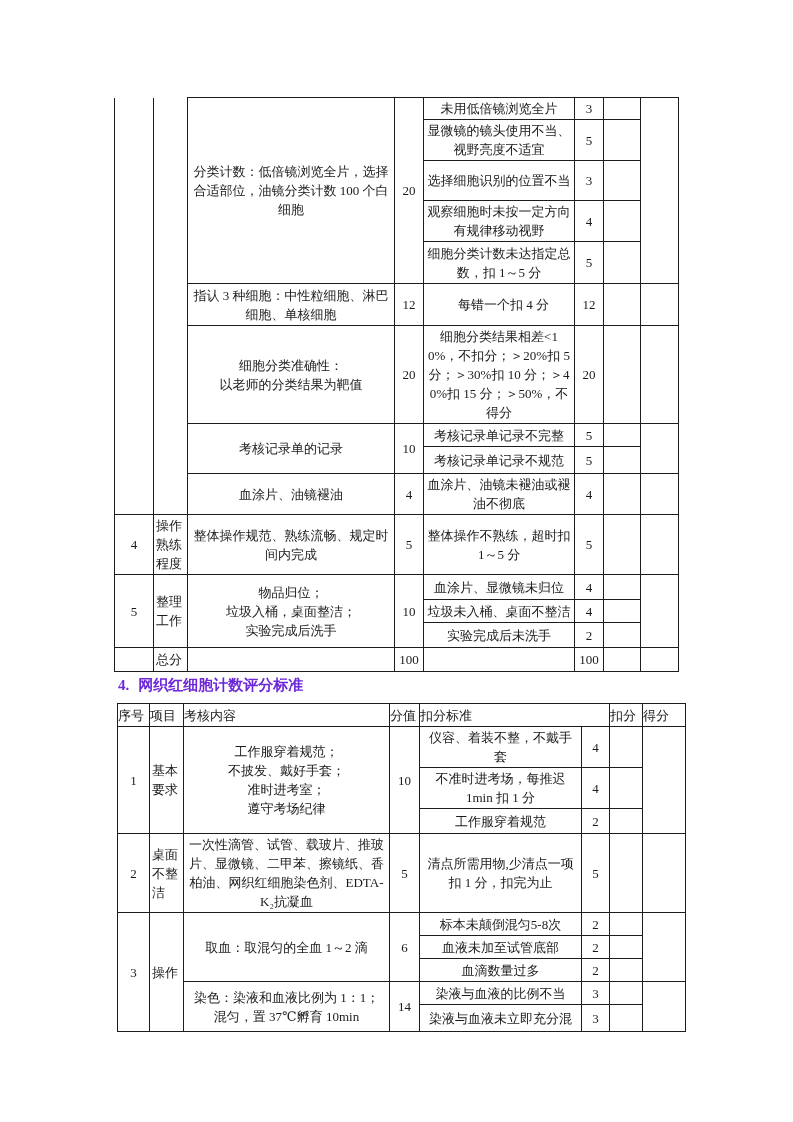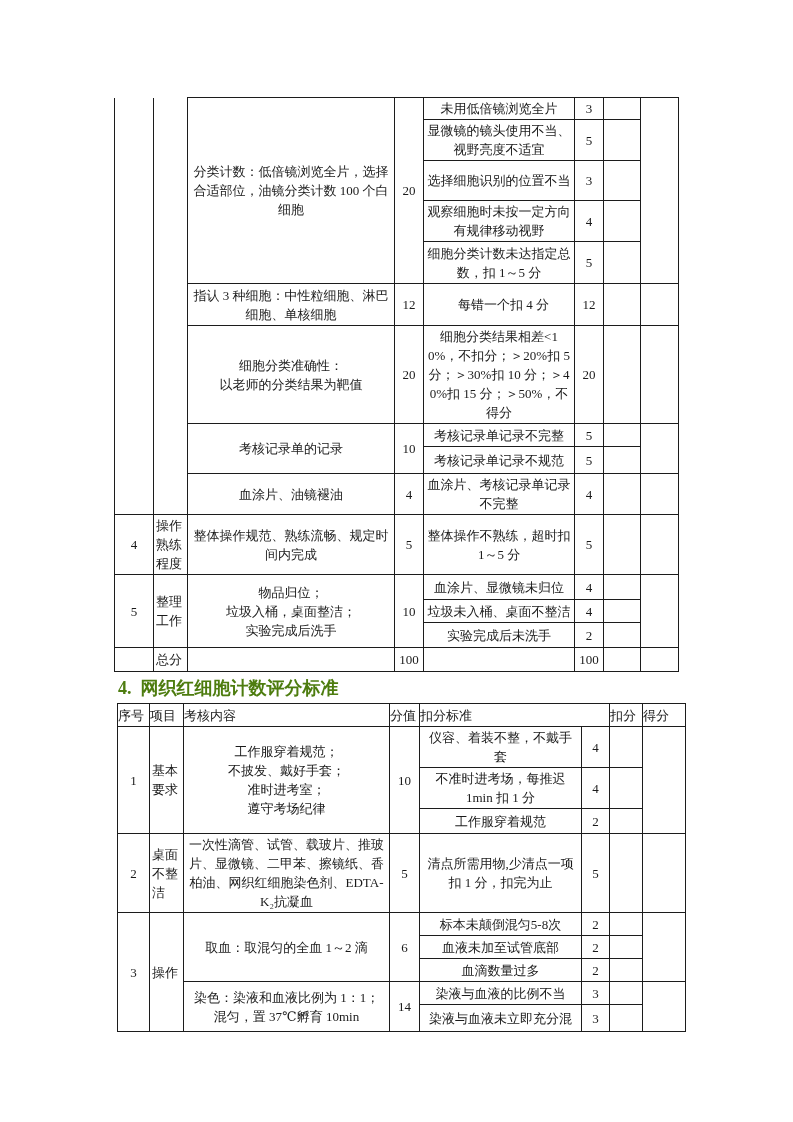--- a/index.html
+++ b/index.html
@@ -16,22 +16,22 @@
   th{text-align:left;padding:1px 0;}
   .num{text-align:center;padding:1px 0;}
   .item{text-align:left;padding:1px 2px;}
   .ded{text-align:center;}
   .pre{white-space:pre-line;}
   .no-top{border-top:none;}
   .ind{padding-left:12px;}
   #t1{position:absolute;left:114px;top:97px;}
   #t2{position:absolute;left:117px;top:703px;}
   #sec-title{
-    position:absolute;left:118px;top:676px;font-size:18px;font-weight:bold;
-    color:#4d7c0f;
+    position:absolute;left:118px;top:676px;font-size:15px;font-weight:bold;
+    color:#6d28d9;
   }
   #sec-title .sp{margin-right:9px;}
 </style>
 </head>
 <body>
 
 <table id="t1">
   <colgroup>
     <col style="width:39px">
       <col style="width:34px">
@@ -99,21 +99,21 @@
     <td rowspan="2"></td>
   </tr>
   <tr style="height:27px">
     <td class="ded">考核记录单记录不规范</td>
     <td class="num">5</td>
     <td></td>
   </tr>
   <tr style="height:38px">
     <td class="ded">血涂片、油镜褪油</td>
     <td class="num">4</td>
-    <td class="ded">血涂片、考核记录单记录不完整</td>
+    <td class="ded">血涂片、油镜未褪油或褪油不彻底</td>
     <td class="num">4</td>
     <td></td>
     <td></td>
   </tr>
   <tr style="height:60px">
     <td class="num">4</td>
     <td class="item">操作熟练程度</td>
     <td class="ded">整体操作规范、熟练流畅、规定时间内完成</td>
     <td class="num">5</td>
     <td class="ded">整体操作不熟练，超时扣 1～5 分</td>

